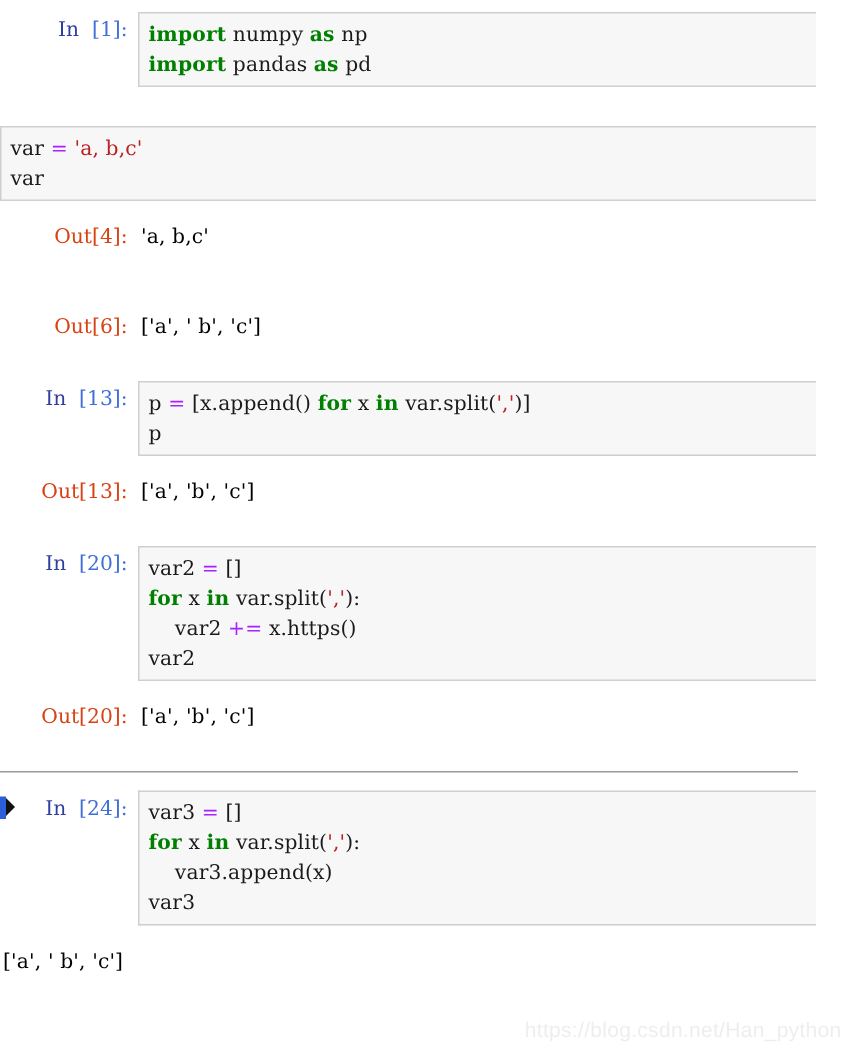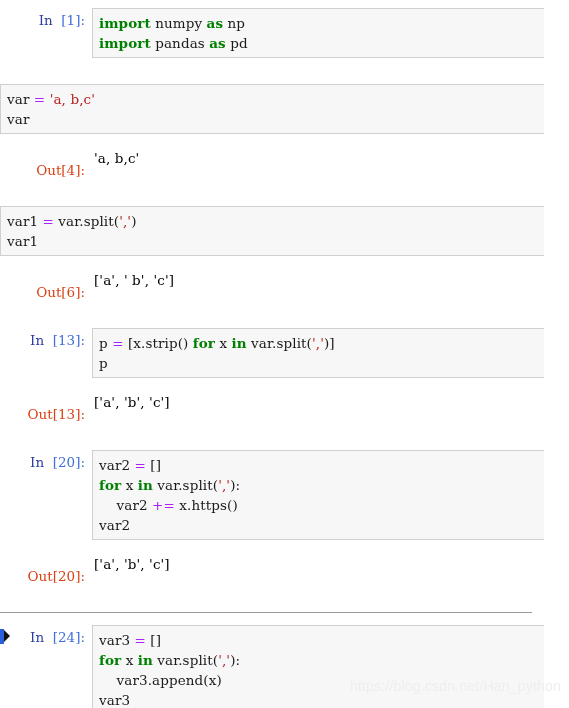--- a/index.html
+++ b/index.html
@@ -68,21 +68,21 @@
     padding-top: 2px;
     font-family: "DejaVu Serif", serif;
     font-size: 13.5px;
     line-height: 20px;
     white-space: pre;
     letter-spacing: 0px;
     user-select: none;
   }
   .prompt-in  { color: #303F9F; }
   .prompt-in .pnum { color: #3F6FD8; }
-  .prompt-out { color: #D84315; margin-top: 12px; }
+  .prompt-out { color: #D84315; }
   .prompt-out .pnum { color: #D84315; }
 
   
   .input-wrap {
     flex: 1 1 auto;
     min-width: 0;
     border-radius: 15px;
   }
   .input-box {
     background: #f7f7f7;
@@ -169,40 +169,34 @@
     </div>
     <div class="gap-md"></div>
     <div class="cell">
       <div class="prompt prompt-out"><span>Out</span><span class="pnum">[4]:</span></div>
       <div class="output-wrap">
         <pre class="outtext">'a, b,c'</pre>
       </div>
     </div>
     <div class="gap-lg"></div>
     <div class="cell">
-      <div class="input-wrap">
-        <div class="input-box">
-          <pre class="source"><span><span class="tok-name">var1 </span><span class="tok-op">=</span><span class="tok-name"> var.split(</span><span class="tok-str">','</span><span class="tok-name">)</span></span>
-<span><span class="tok-name">var1</span></span></pre>
-        </div>
-      </div>
     </div>
     <div class="gap-md"></div>
     <div class="cell">
       <div class="prompt prompt-out"><span>Out</span><span class="pnum">[6]:</span></div>
       <div class="output-wrap">
         <pre class="outtext">['a', ' b', 'c']</pre>
       </div>
     </div>
     <div class="gap-lg"></div>
     <div class="cell">
       <div class="prompt prompt-in"><span>In</span>&nbsp;&nbsp;<span class="pnum">[13]:</span></div>
       <div class="input-wrap">
         <div class="input-box">
-          <pre class="source"><span><span class="tok-name">p </span><span class="tok-op">=</span><span class="tok-name"> [x.strip() </span><span class="tok-kw">for</span><span class="tok-name"> x </span><span class="tok-kw">in</span><span class="tok-name"> var.split(</span><span class="tok-str">','</span><span class="tok-name">)]</span></span>
+          <pre class="source"><span><span class="tok-name">p </span><span class="tok-op">=</span><span class="tok-name"> [x.append() </span><span class="tok-kw">for</span><span class="tok-name"> x </span><span class="tok-kw">in</span><span class="tok-name"> var.split(</span><span class="tok-str">','</span><span class="tok-name">)]</span></span>
 <span><span class="tok-name">p</span></span></pre>
         </div>
       </div>
     </div>
     <div class="gap-md"></div>
     <div class="cell">
       <div class="prompt prompt-out"><span>Out</span><span class="pnum">[13]:</span></div>
       <div class="output-wrap">
         <pre class="outtext">['a', 'b', 'c']</pre>
       </div>

